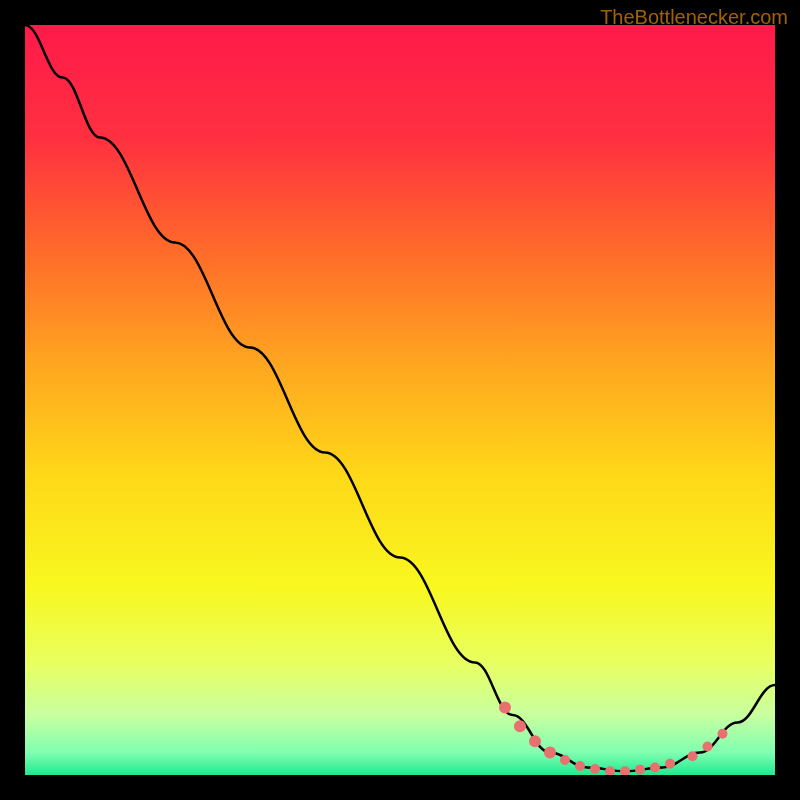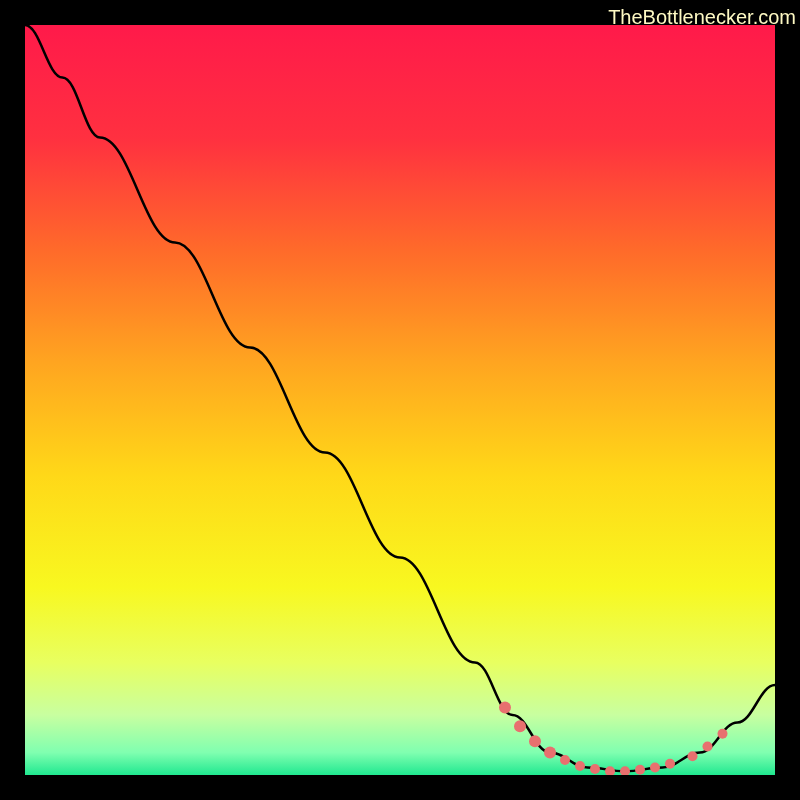--- a/index.html
+++ b/index.html
@@ -15,22 +15,22 @@
   .chart-container {
     position: absolute;
     top: 25px;
     left: 25px;
     width: 750px;
     height: 750px;
   }
   .watermark {
     position: absolute;
     top: 6px;
-    right: 4px;
-    color: #fef9c3;
+    right: 12px;
+    color: #a16207;
     font-size: 20px;
     font-weight: 500;
     z-index: 10;
   }
   svg {
     display: block;
   }
 </style>
 </head>
 <body>

